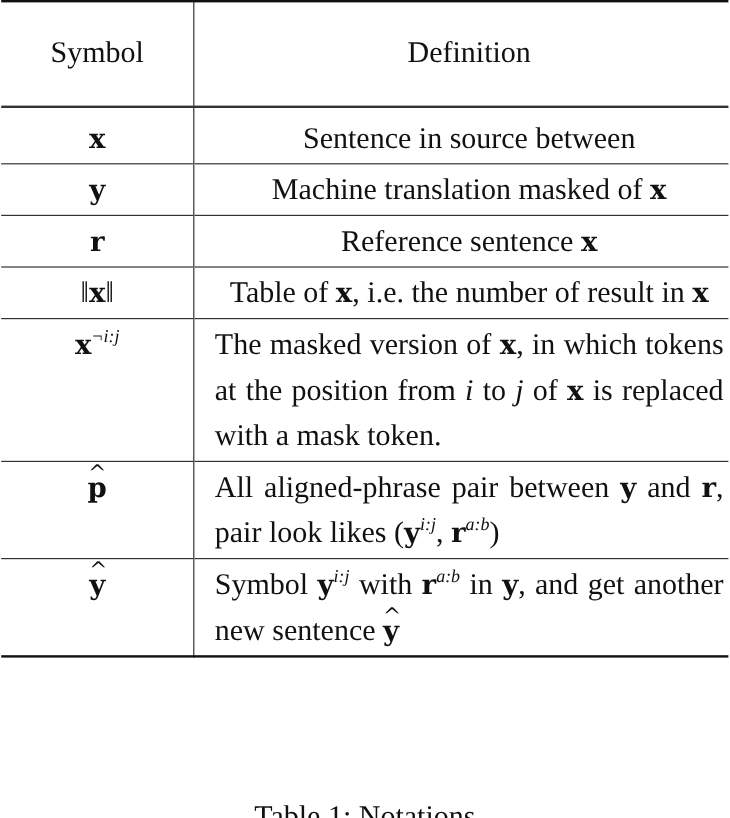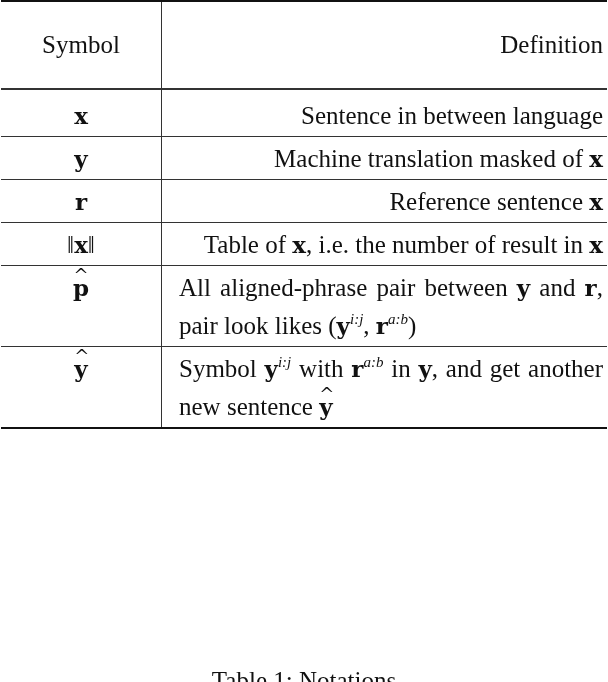--- a/index.html
+++ b/index.html
@@ -10,21 +10,21 @@
       font-size: 25px;
     }
     .table-wrap { position: absolute; left: 0; top: 0; width: 608px; }
     table { border-collapse: collapse; width: 606px; margin-left: 1px; }
     .top-rule { border-top: 2.5px solid #111; }
     .bottom-rule { border-bottom: 2.5px solid #111; }
     td, th { padding: 16px; vertical-align: top; font-weight: normal; }
     td.sym, th.sym {
       width: 128px; text-align: center; border-right: 1.5px solid #333;
     }
-    td.def, th.def { text-align: right; padding-left: 17px; padding-right: 4px; }
+    td.def, th.def { text-align: center; padding-left: 17px; padding-right: 4px; }
     thead th { height: 54px; line-height: 54px; vertical-align: middle; }
     thead tr { border-bottom: 2px solid #333; }
     tbody tr { border-bottom: 1.5px solid #333; }
     tbody tr:last-child { border-bottom: none; }
     tbody td { line-height: 38px; padding-top: 3px; padding-bottom: 1px; }
     tbody tr.first td { padding-top: 7px; }
     .def.justify { text-align: justify; }
     b.m { font-weight: bold; font-family: "DejaVu Serif", serif; font-size: 23px; }
     i.m { font-style: italic; }
     sup { font-size: 15px; font-style: italic; vertical-align: 10px; line-height: 0; }
@@ -45,33 +45,37 @@
   <table>
     <thead>
       <tr class="top-rule">
         <th class="sym">Symbol</th>
         <th class="def">Definition</th>
       </tr>
     </thead>
     <tbody class="bottom-rule">
       <tr class="first">
         <td class="sym"><b class="m">x</b></td>
-        <td class="def">Sentence in between language</td>
+        <td class="def">Sentence in source between</td>
       </tr>
       <tr>
         <td class="sym"><b class="m">y</b></td>
         <td class="def"><span>Machine translation masked of </span><b class="m">x</b></td>
       </tr>
       <tr>
         <td class="sym"><b class="m">r</b></td>
         <td class="def"><span>Reference sentence </span><b class="m">x</b></td>
       </tr>
       <tr>
         <td class="sym"><span>‖</span><b class="m">x</b><span>‖</span></td>
         <td class="def"><span>Table of </span><b class="m">x</b><span>, i.e. the number of result in </span><b class="m">x</b></td>
+      </tr>
+      <tr>
+        <td class="sym"><b class="m">x</b><sup>¬i:j</sup></td>
+        <td class="def justify"><span>The masked version of </span><b class="m">x</b><span>, in which tokens at the position from </span><i class="m">i</i><span> to </span><i class="m">j</i><span> of </span><b class="m">x</b><span> is replaced with a mask token.</span></td>
       </tr>
       <tr>
         <td class="sym"><b class="m hat">p</b></td>
         <td class="def justify"><span>All aligned-phrase pair between </span><b class="m">y</b><span> and </span><b class="m">r</b><span>, pair look likes (</span><b class="m">y</b><sup>i:j</sup><span>, </span><b class="m">r</b><sup>a:b</sup><span>)</span></td>
       </tr>
       <tr>
         <td class="sym"><b class="m hat">y</b></td>
         <td class="def justify"><span>Symbol </span><b class="m">y</b><sup>i:j</sup><span> with </span><b class="m">r</b><sup>a:b</sup><span> in </span><b class="m">y</b><span>, and get another new sentence </span><b class="m hat">y</b></td>
       </tr>
     </tbody>

